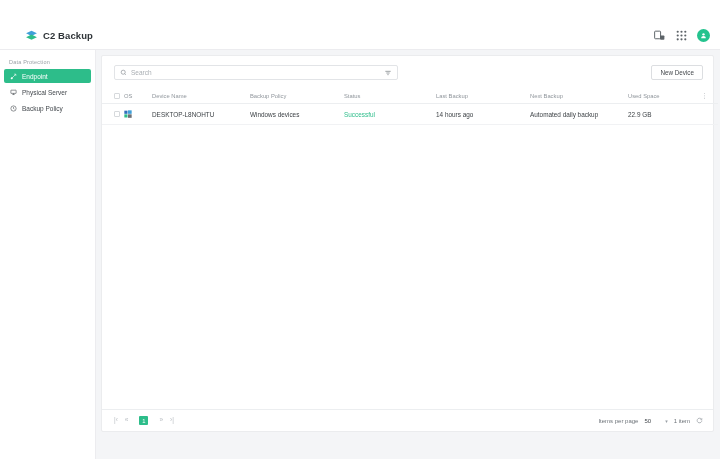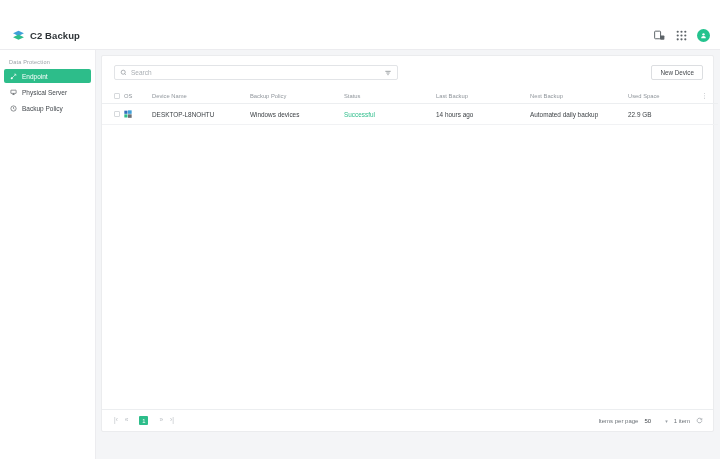--- a/index.html
+++ b/index.html
@@ -11,21 +11,21 @@
   }
 
   
   .topbar {
     position: absolute; left: 0; top: 22px;
     width: 720px; height: 28px;
     background: #ffffff;
     border-bottom: 1px solid #ececef;
     display: flex; align-items: center;
   }
-  .brand { display: flex; align-items: center; gap: 5px; padding-left: 12px; }
+  .brand { display: flex; align-items: center; gap: 5px; padding-left: 25px; }
   .brand-logo { width: 13px; height: 13px; display: block; }
   .brand-title {
     font-size: 9.5px; font-weight: bold; color: #2f3438; letter-spacing: .1px;
   }
   .topbar-right {
     margin-left: auto; display: flex; align-items: center;
     gap: 9px; padding-right: 10px;
   }
   .tb-icon { width: 13px; height: 13px; display: block; color: #5d6368; cursor: pointer; }
   .avatar {

